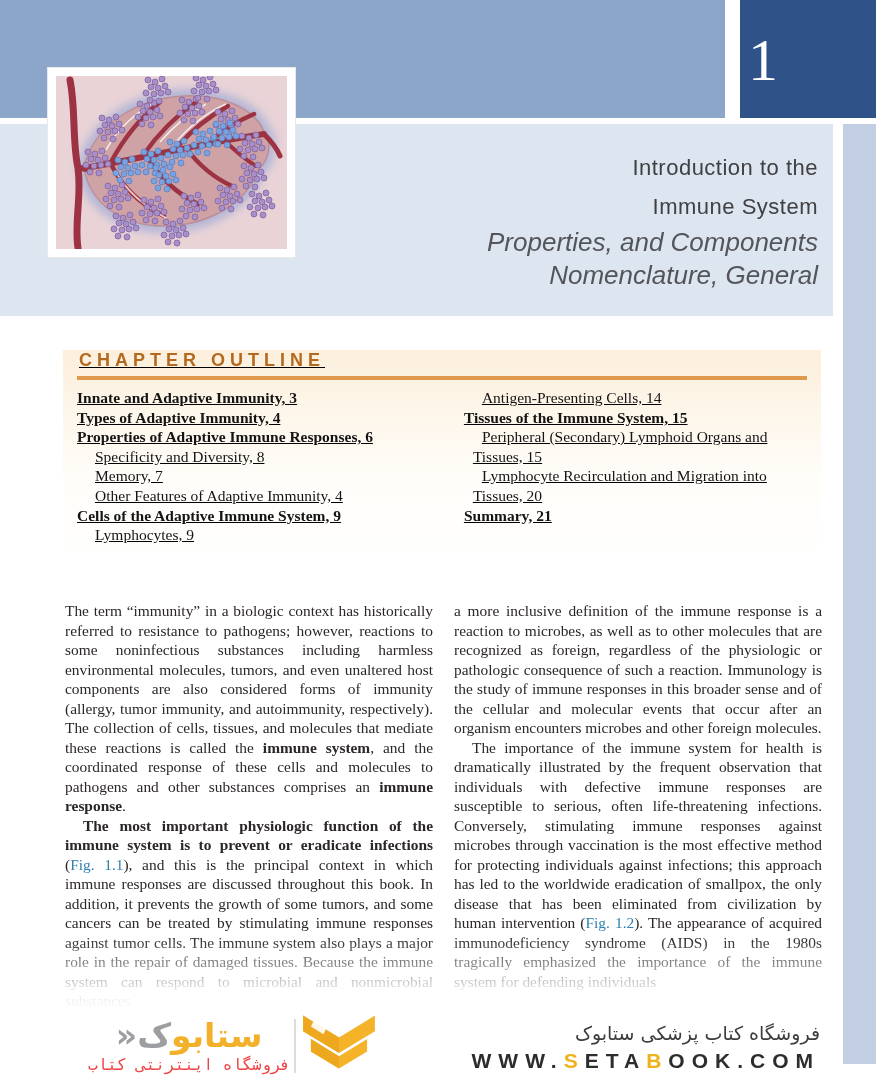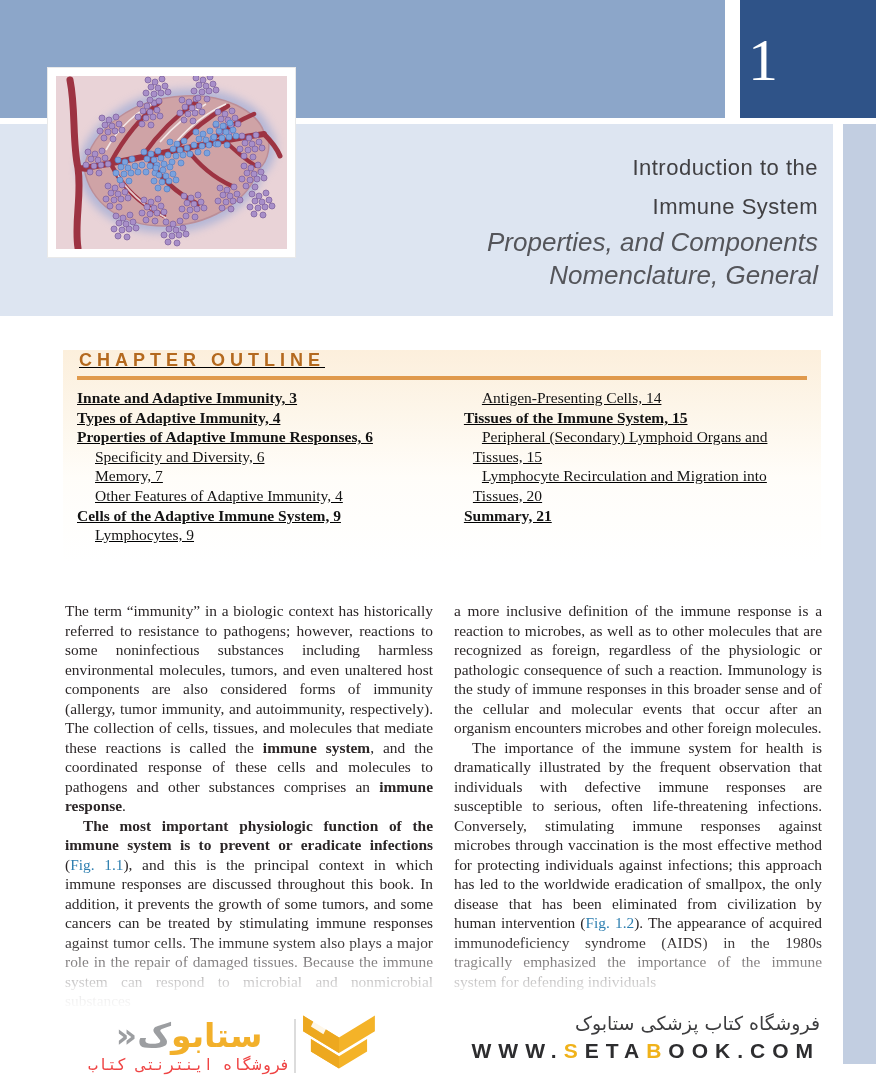--- a/index.html
+++ b/index.html
@@ -53,21 +53,21 @@
   
   .footer{position:absolute;left:0;top:1010px;width:876px;height:70px;background:#ffffff;z-index:5;}
   .logo-left{position:absolute;left:88px;top:4px;display:flex;align-items:center;gap:4px;}
   .brand-block{text-align:center;}
   .brand-word{font-family:"DejaVu Sans",sans-serif;font-weight:bold;font-size:33px;line-height:36px;
         direction:rtl;unicode-bidi:plaintext;}
   .yl{color:#f2b02b;}
   .gr{color:#9c9ea1;}
   .brand-tagline{font-family:Liberation Mono, monospace;font-size:16px;color:#ef4444;margin-top:1px;direction:rtl;}
   .logo-divider{width:2px;height:54px;background:#dcdcdc;}
-  .footer-right{position:absolute;right:56px;top:2px;text-align:right;}
+  .footer-right{position:absolute;right:56px;top:12px;text-align:right;}
   .footer-persian{font-family:"DejaVu Sans",sans-serif;font-size:19px;color:#3d3d3f;direction:rtl;}
   .footer-site{margin-top:5px;font-family:"Liberation Sans",sans-serif;font-weight:bold;font-size:21px;
         letter-spacing:7px;color:#2d2d2f;white-space:nowrap;}
   .footer-site .yl{color:#f0b21a;}
 </style>
 </head>
 <body>
 
 <div class="page">
 
@@ -159,21 +159,21 @@
   </div>
 
   <div class="outline-box">
     <div class="outline-heading">CHAPTER OUTLINE</div>
     <div class="outline-rule"></div>
     <div class="outline-cols">
       <div class="outline-col left">
           <div class="o-item b">Innate and Adaptive Immunity, 3</div>
           <div class="o-item b">Types of Adaptive Immunity, 4</div>
           <div class="o-item b">Properties of Adaptive Immune Responses, 6</div>
-          <div class="o-item ind">Specificity and Diversity, 6</div>
+          <div class="o-item ind">Specificity and Diversity, 8</div>
           <div class="o-item ind">Memory, 7</div>
           <div class="o-item ind">Other Features of Adaptive Immunity, 4</div>
           <div class="o-item b">Cells of the Adaptive Immune System, 9</div>
           <div class="o-item ind">Lymphocytes, 9</div>
         </div>
       <div class="outline-col right">
           <div class="o-item ind">Antigen-Presenting Cells, 14</div>
           <div class="o-item b">Tissues of the Immune System, 15</div>
           <div class="o-item ind">Peripheral (Secondary) Lymphoid Organs and Tissues, 15</div>
           <div class="o-item ind">Lymphocyte Recirculation and Migration into Tissues, 20</div>

